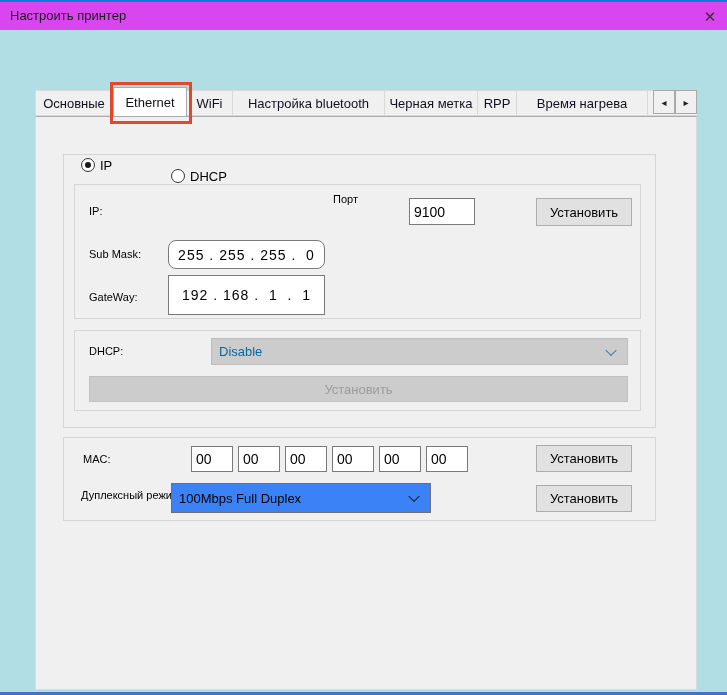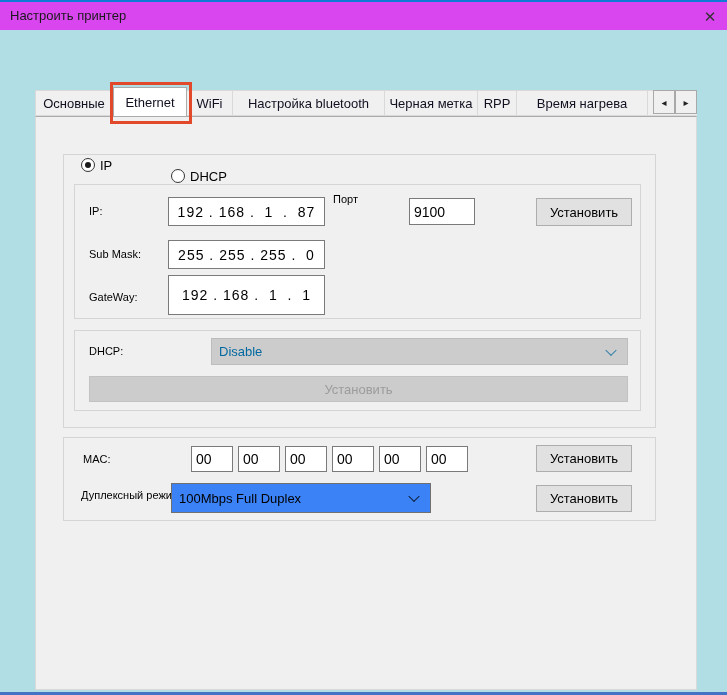--- a/index.html
+++ b/index.html
@@ -99,27 +99,26 @@
         <span>IP</span>
       </div>
       <div class="radio-item" style="left:135px; top:52px">
         <span class="radio"></span>
         <span>DHCP</span>
       </div>
 
       <div class="group" style="left:38px; top:67px; width:567px; height:135px"></div>
 
       <div class="lbl" style="left:53px; top:88px">IP:</div>
-      <input class="textfield tf-center" style="left: 132px; top: 80px; width: 157px; height: 29px;" value="192 . 168 .  1  .  87">
       <div class="lbl" style="left:297px; top:76px">Порт</div>
       <input class="textfield tf-left" style="left: 333px; top: 81px; width: 66px; height: 27px;" value="9100">
       <button class="btn" style="left:500px; top:81px; width:96px; height:28px">Установить</button>
 
       <div class="lbl" style="left:53px; top:131px">Sub Mask:</div>
-      <input class="textfield tf-center" style="left: 132px; top: 123px; width: 157px; height: 29px;" value="255 . 255 . 255 .  0">
+      <input class="textfield tf-center" style="left: 132px; top: 123px; width: 157px; height: 29px; border-radius: 8px;" value="255 . 255 . 255 .  0">
 
       <div class="lbl" style="left:53px; top:174px">GateWay:</div>
       <input class="textfield tf-center" style="left: 132px; top: 158px; width: 157px; height: 40px;" value="192 . 168 .  1  .  1">
 
       <div class="group" style="left:38px; top:213px; width:567px; height:81px"></div>
       <div class="lbl" style="left:53px; top:228px">DHCP:</div>
       <div class="combo disabled" style="left:175px; top:221px; width:417px; height:27px">
         <span>Disable</span>
         <span class="chev"></span>
       </div>

